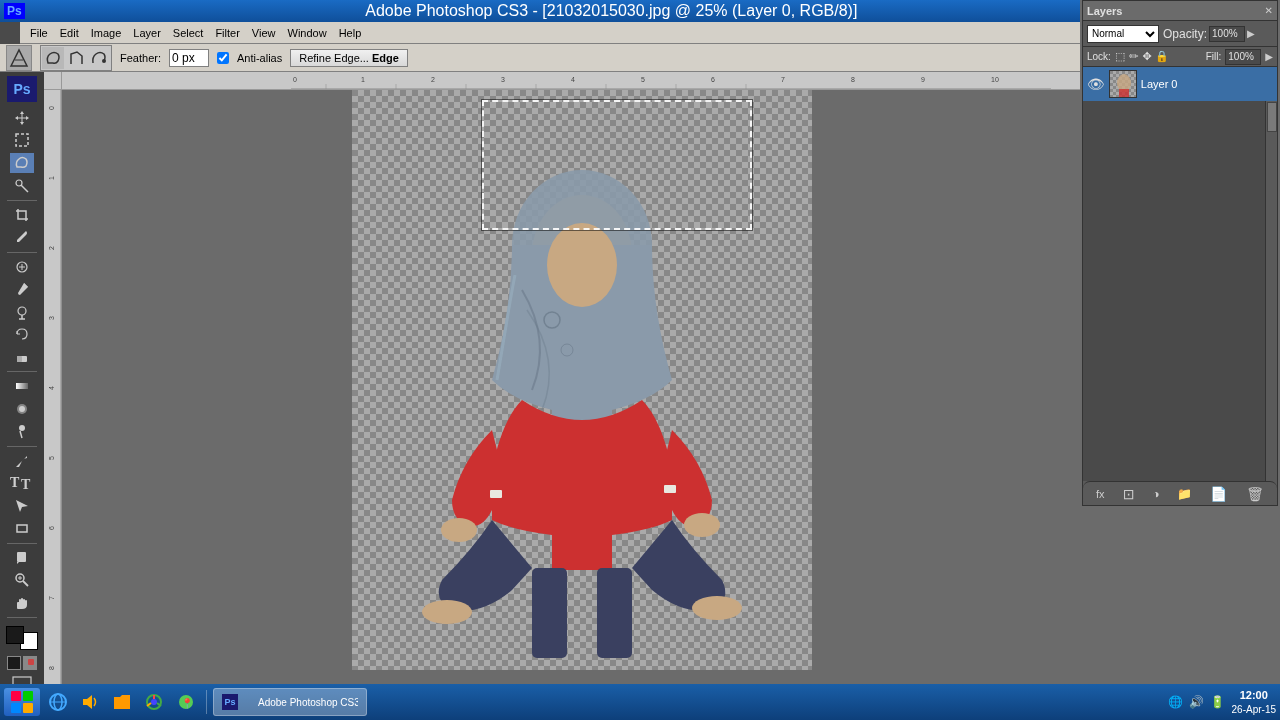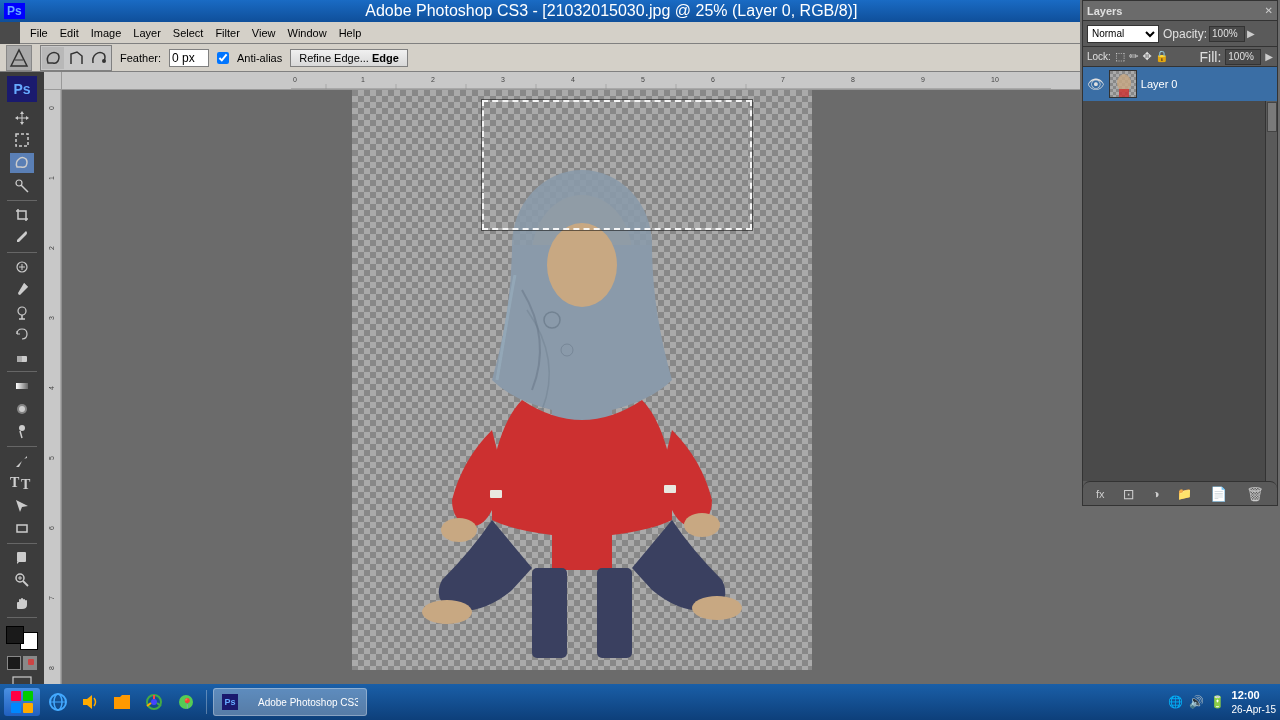--- a/index.html
+++ b/index.html
@@ -770,21 +770,21 @@
         </div>
       </div>
 
       <div id="lock-row">
         <span>Lock:</span>
 
         <span style="cursor:pointer; font-size:11px;">⬚</span>
         <span style="cursor:pointer; font-size:11px;">✏</span>
         <span style="cursor:pointer; font-size:11px;">✥</span>
         <span style="cursor:pointer; font-size:11px;">🔒</span>
-        <span style="margin-left:auto; color:#e0e0e0; font-size:14px;">Fill:</span>
+        <span style="margin-left:auto; color:#e0e0e0; font-size:10px;">Fill:</span>
         <input type="text" value="100%" style="width: 36px; height: 16px; font-size: 10px; border: 1px solid rgb(51, 51, 51); background: rgb(74, 74, 74); color: rgb(224, 224, 224); padding: 1px 2px;">
         <span style="color:#ccc; font-size:10px; cursor:pointer;">▶</span>
       </div>
 
       <div id="layer-row">
         <span style="font-size:14px; color:#e0e0e0; cursor:pointer;">👁</span>
         <div class="layer-thumb">
           <div class="layer-thumb-inner"></div>
           <svg style="position:absolute;top:0;left:0;" width="28" height="28">
             <ellipse cx="14" cy="12" rx="7" ry="9" fill="#c8a882" opacity="0.8"></ellipse>
@@ -882,18 +882,18 @@
 
   <div class="taskbar-btn active">
     <div style="width:16px; height:16px; background:#1a1a6e; display:flex; align-items:center; justify-content:center; font-size:9px; color:#6af; font-weight:bold;">Ps</div>
     <span style="font-size:10px; max-width:100px; overflow:hidden; white-space:nowrap;margin-left:16px;">Adobe Photoshop CS3</span>
   </div>
 
   <div id="taskbar-right">
     <span style="cursor:pointer; font-size:12px;">🌐</span>
     <span style="cursor:pointer; font-size:12px;">🔊</span>
     <span style="cursor:pointer; font-size:12px;">🔋</span>
-    <div style="text-align:left; line-height:1.3;">
+    <div style="text-align:center; line-height:1.3;">
       <div style="font-size:11px; font-weight:bold;">12:00</div>
       <div style="font-size:10px;">26-Apr-15</div>
     </div>
   </div>
 </div>
 
 </body></html>

